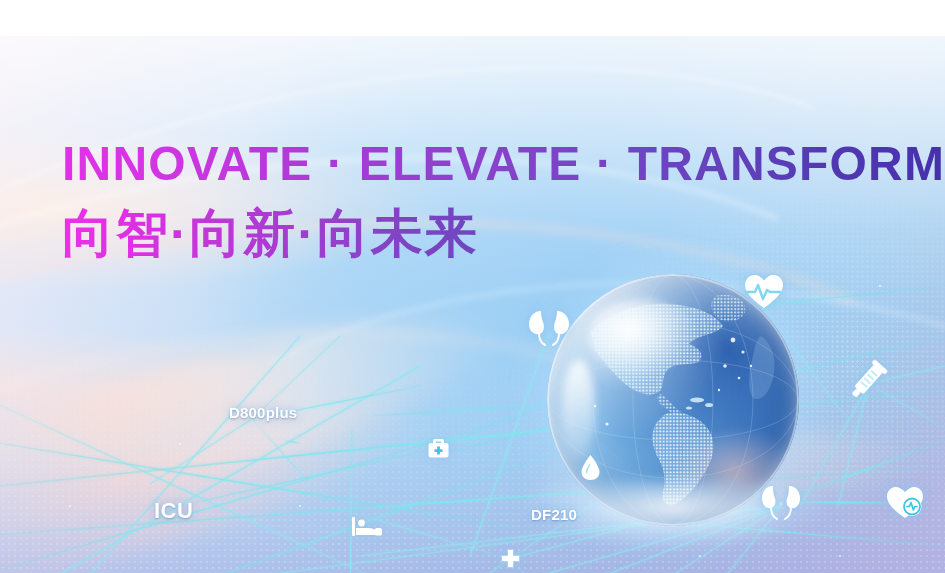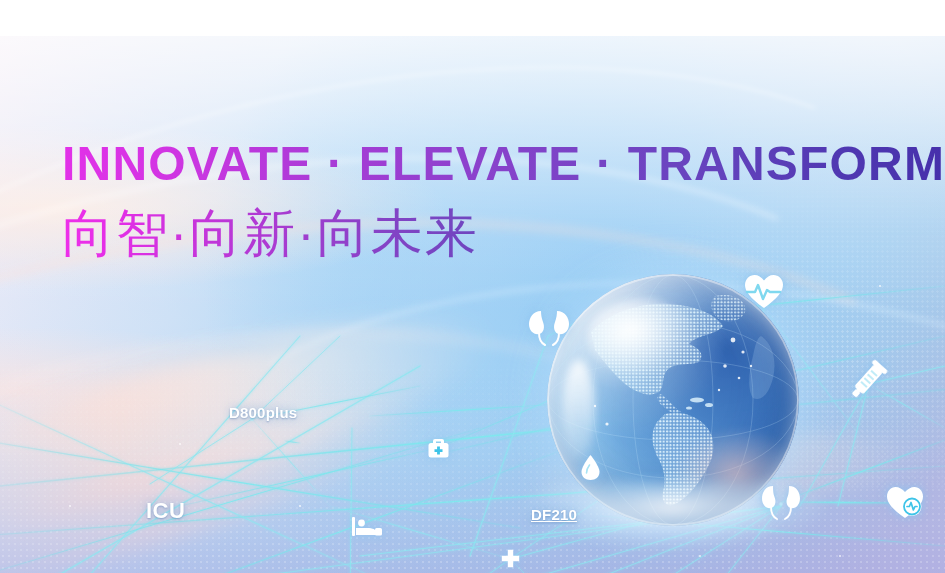--- a/index.html
+++ b/index.html
@@ -172,32 +172,32 @@
   #headline{
     position:absolute;left:62px;top:104px;
     font-size:48px;font-weight:bold;letter-spacing:1.2px;
     white-space:nowrap;line-height:1;
     background:linear-gradient(90deg,#e231e8 0%,#d534e4 10%,#b13ad9 26%,#9340cf 42%,#7a44c6 58%,#6443bd 74%,#5038b2 88%,#4630ab 100%);
     -webkit-background-clip:text;background-clip:text;
     -webkit-text-fill-color:transparent;color:transparent;
   }
   #subhead{
     position:absolute;left:62px;top:170px;
-    font-size:52px;font-weight:normal;letter-spacing:2px;
+    font-size:52px;font-weight:bold;letter-spacing:2px;
     white-space:nowrap;line-height:1.06;
     background:linear-gradient(90deg,#ee2fea 0%,#e22fe6 14%,#c735db 32%,#ac3ad2 50%,#9440cb 66%,#7f44c4 82%,#6e46bf 100%);
     -webkit-background-clip:text;background-clip:text;
     -webkit-text-fill-color:transparent;color:transparent;
   }
 
   .kw{position:absolute;color:#fff;font-weight:bold;white-space:nowrap;
       text-shadow:0 0 8px rgba(120,170,220,0.65),0 1px 2px rgba(60,100,160,0.45);padding-left:32px;}
   #kw-d800{left:197px;top:368px;font-size:15px;letter-spacing:.2px;}
-  #kw-icu{left:114px;top:462px;font-size:22px;letter-spacing:.5px;text-align:center;}
-  #kw-df210{left:499px;top:470px;font-size:15px;letter-spacing:.2px;text-decoration:underline;}
+  #kw-icu{left:122px;top:462px;font-size:22px;letter-spacing:.5px;text-align:center;}
+  #kw-df210{left:499px;top:470px;font-size:15px;letter-spacing:.2px;}
 
   
   .ic{position:absolute;pointer-events:auto;
       filter:drop-shadow(0 0 5px rgba(140,195,240,0.9));}
   .ic svg{display:block;}
 </style>
 </head>
 <body>
 
 <div id="banner">

